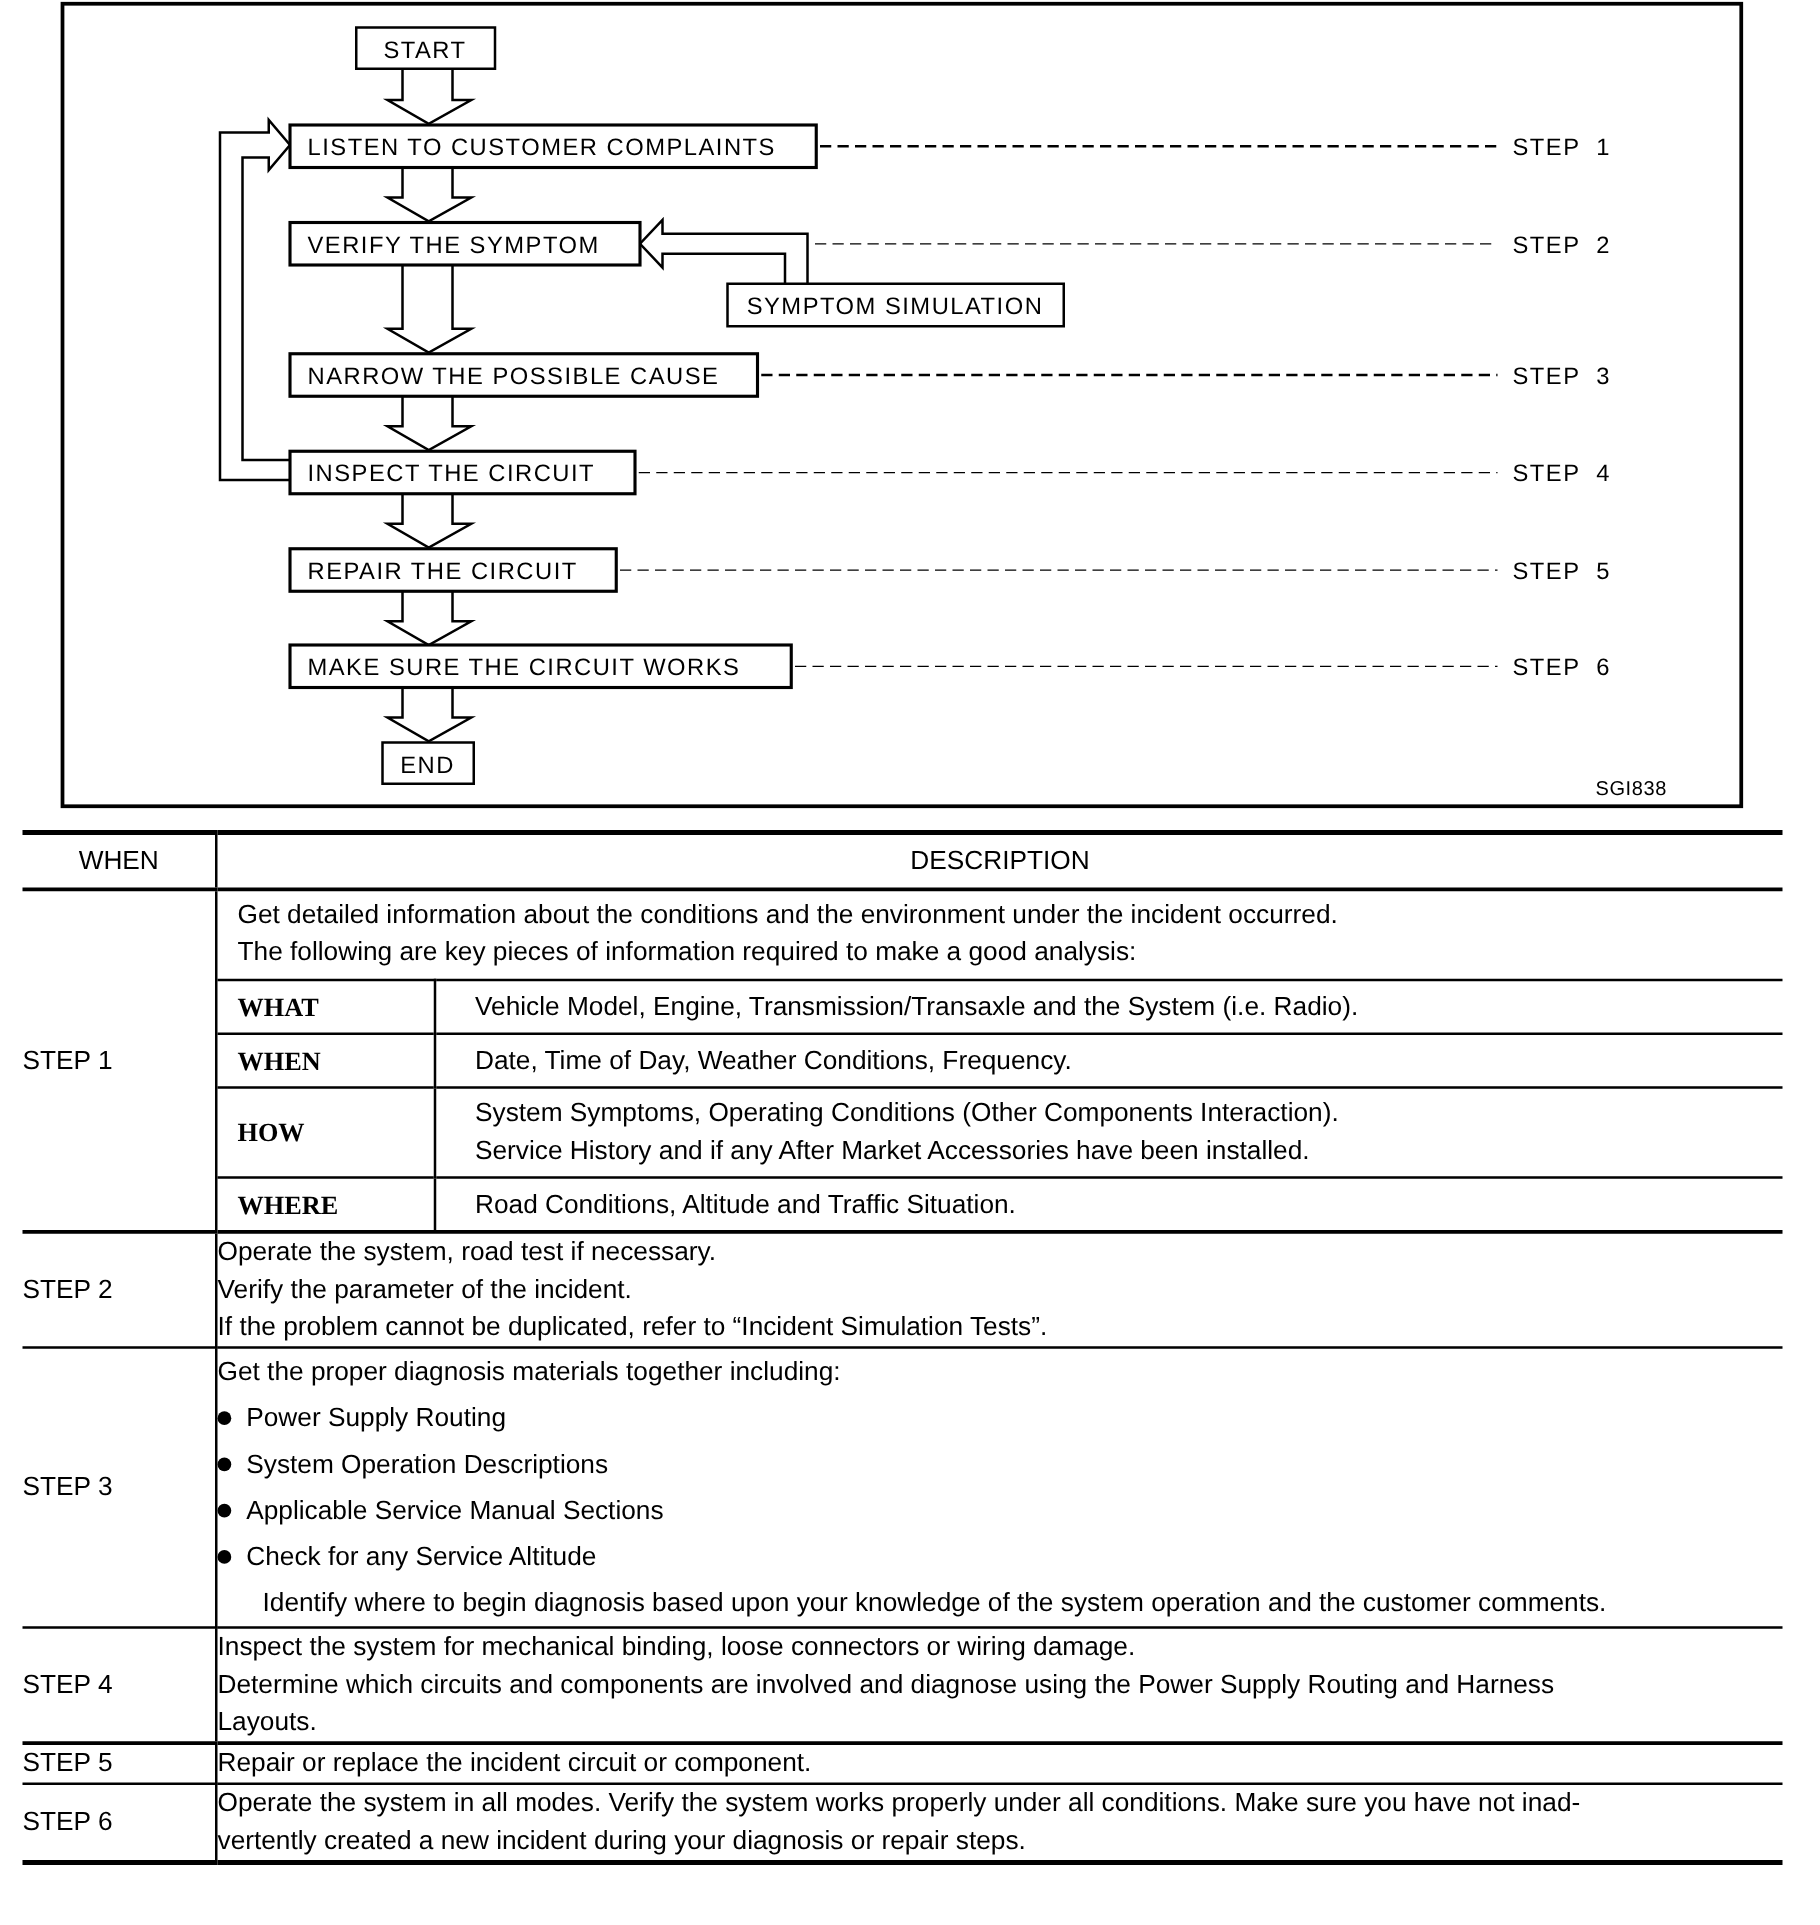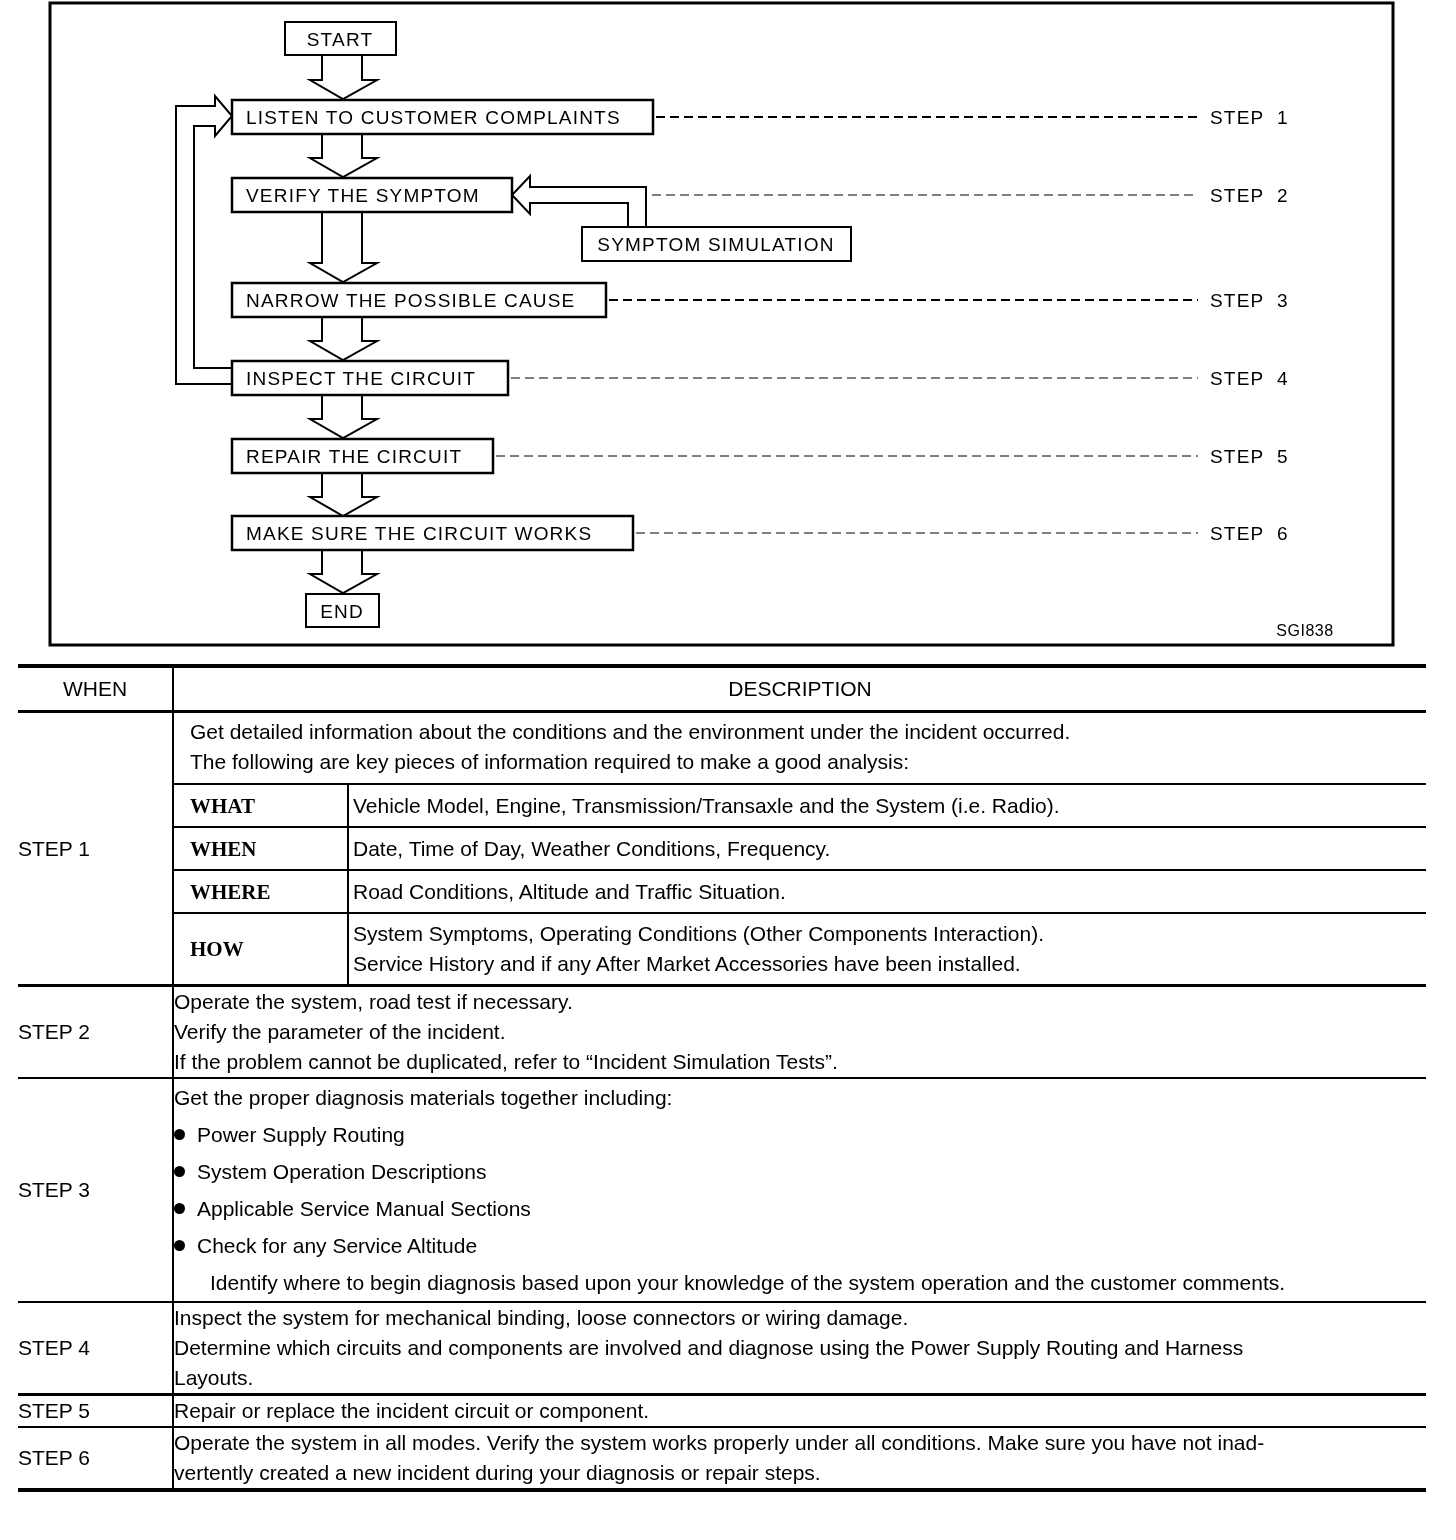--- a/index.html
+++ b/index.html
@@ -17,21 +17,21 @@
   th.head.step { border-right: 2px solid #000; }
   td.step-cell { border-right: 2px solid #000; padding-left: 16px; }
   tr.row-sep > td { border-bottom: 2px solid #000; }
   tr.row-thick > td { border-bottom: 3px solid #000; }
   tr.row-last > td { border-bottom: 4px solid #000; }
   .desc { padding: 6px 12px 6px 16px; }
   .desc div { white-space: nowrap; }
   .inner { width: 100%; border-collapse: collapse; }
   .inner td { border-top: 2px solid #000; height: 41px; }
   .inner td.k { width: 157px; padding-left: 16px; font-weight: bold; border-right: 2px solid #000; font-family: Liberation Serif, serif; }
-  .inner td.v { padding-left: 4px; margin-left: 12px; }
+  .inner td.v { padding-left: 31px; margin-left: 12px; }
   .inner td.v div { line-height: 30px; }
   .bullet { display: flex; align-items: center; height: 37px; }
   .dot { display: inline-block; width: 11px; height: 11px; border-radius: 50%; background: #000; margin-right: 12px; }
 </style>
 </head>
 <body>
 
 <svg id="diagram" width="1456" height="660" viewBox="0 0 1456 660">
 
   <rect x="50" y="3" width="1343" height="642" fill="none" stroke="#000" stroke-width="3"></rect>
@@ -129,32 +129,32 @@
                   <div>Vehicle Model, Engine, Transmission/Transaxle and the System (i.e. Radio).</div>
                 </td>
         </tr>
         <tr>
           <td class="k">WHEN</td>
           <td class="v">
                   <div>Date, Time of Day, Weather Conditions, Frequency.</div>
                 </td>
         </tr>
         <tr>
-          <td class="k">WHERE</td>
-          <td class="v">
-                  <div>Road Conditions, Altitude and Traffic Situation.</div>
-                </td>
-        </tr>
-        <tr>
           <td class="k" style="height:70px;">HOW</td>
           <td class="v">
             <div>System Symptoms, Operating Conditions (Other Components Interaction).</div>
             <div>Service History and if any After Market Accessories have been installed.</div>
           </td>
         </tr>
+        <tr>
+          <td class="k">WHERE</td>
+          <td class="v">
+                  <div>Road Conditions, Altitude and Traffic Situation.</div>
+                </td>
+        </tr>
       </tbody>
           </table>
     </td>
   </tr>
 
   <tr class="row-sep">
     <td class="step-cell">STEP 2</td>
     <td class="desc">
       <div>Operate the system, road test if necessary.</div>
       <div>Verify the parameter of the incident.</div>

